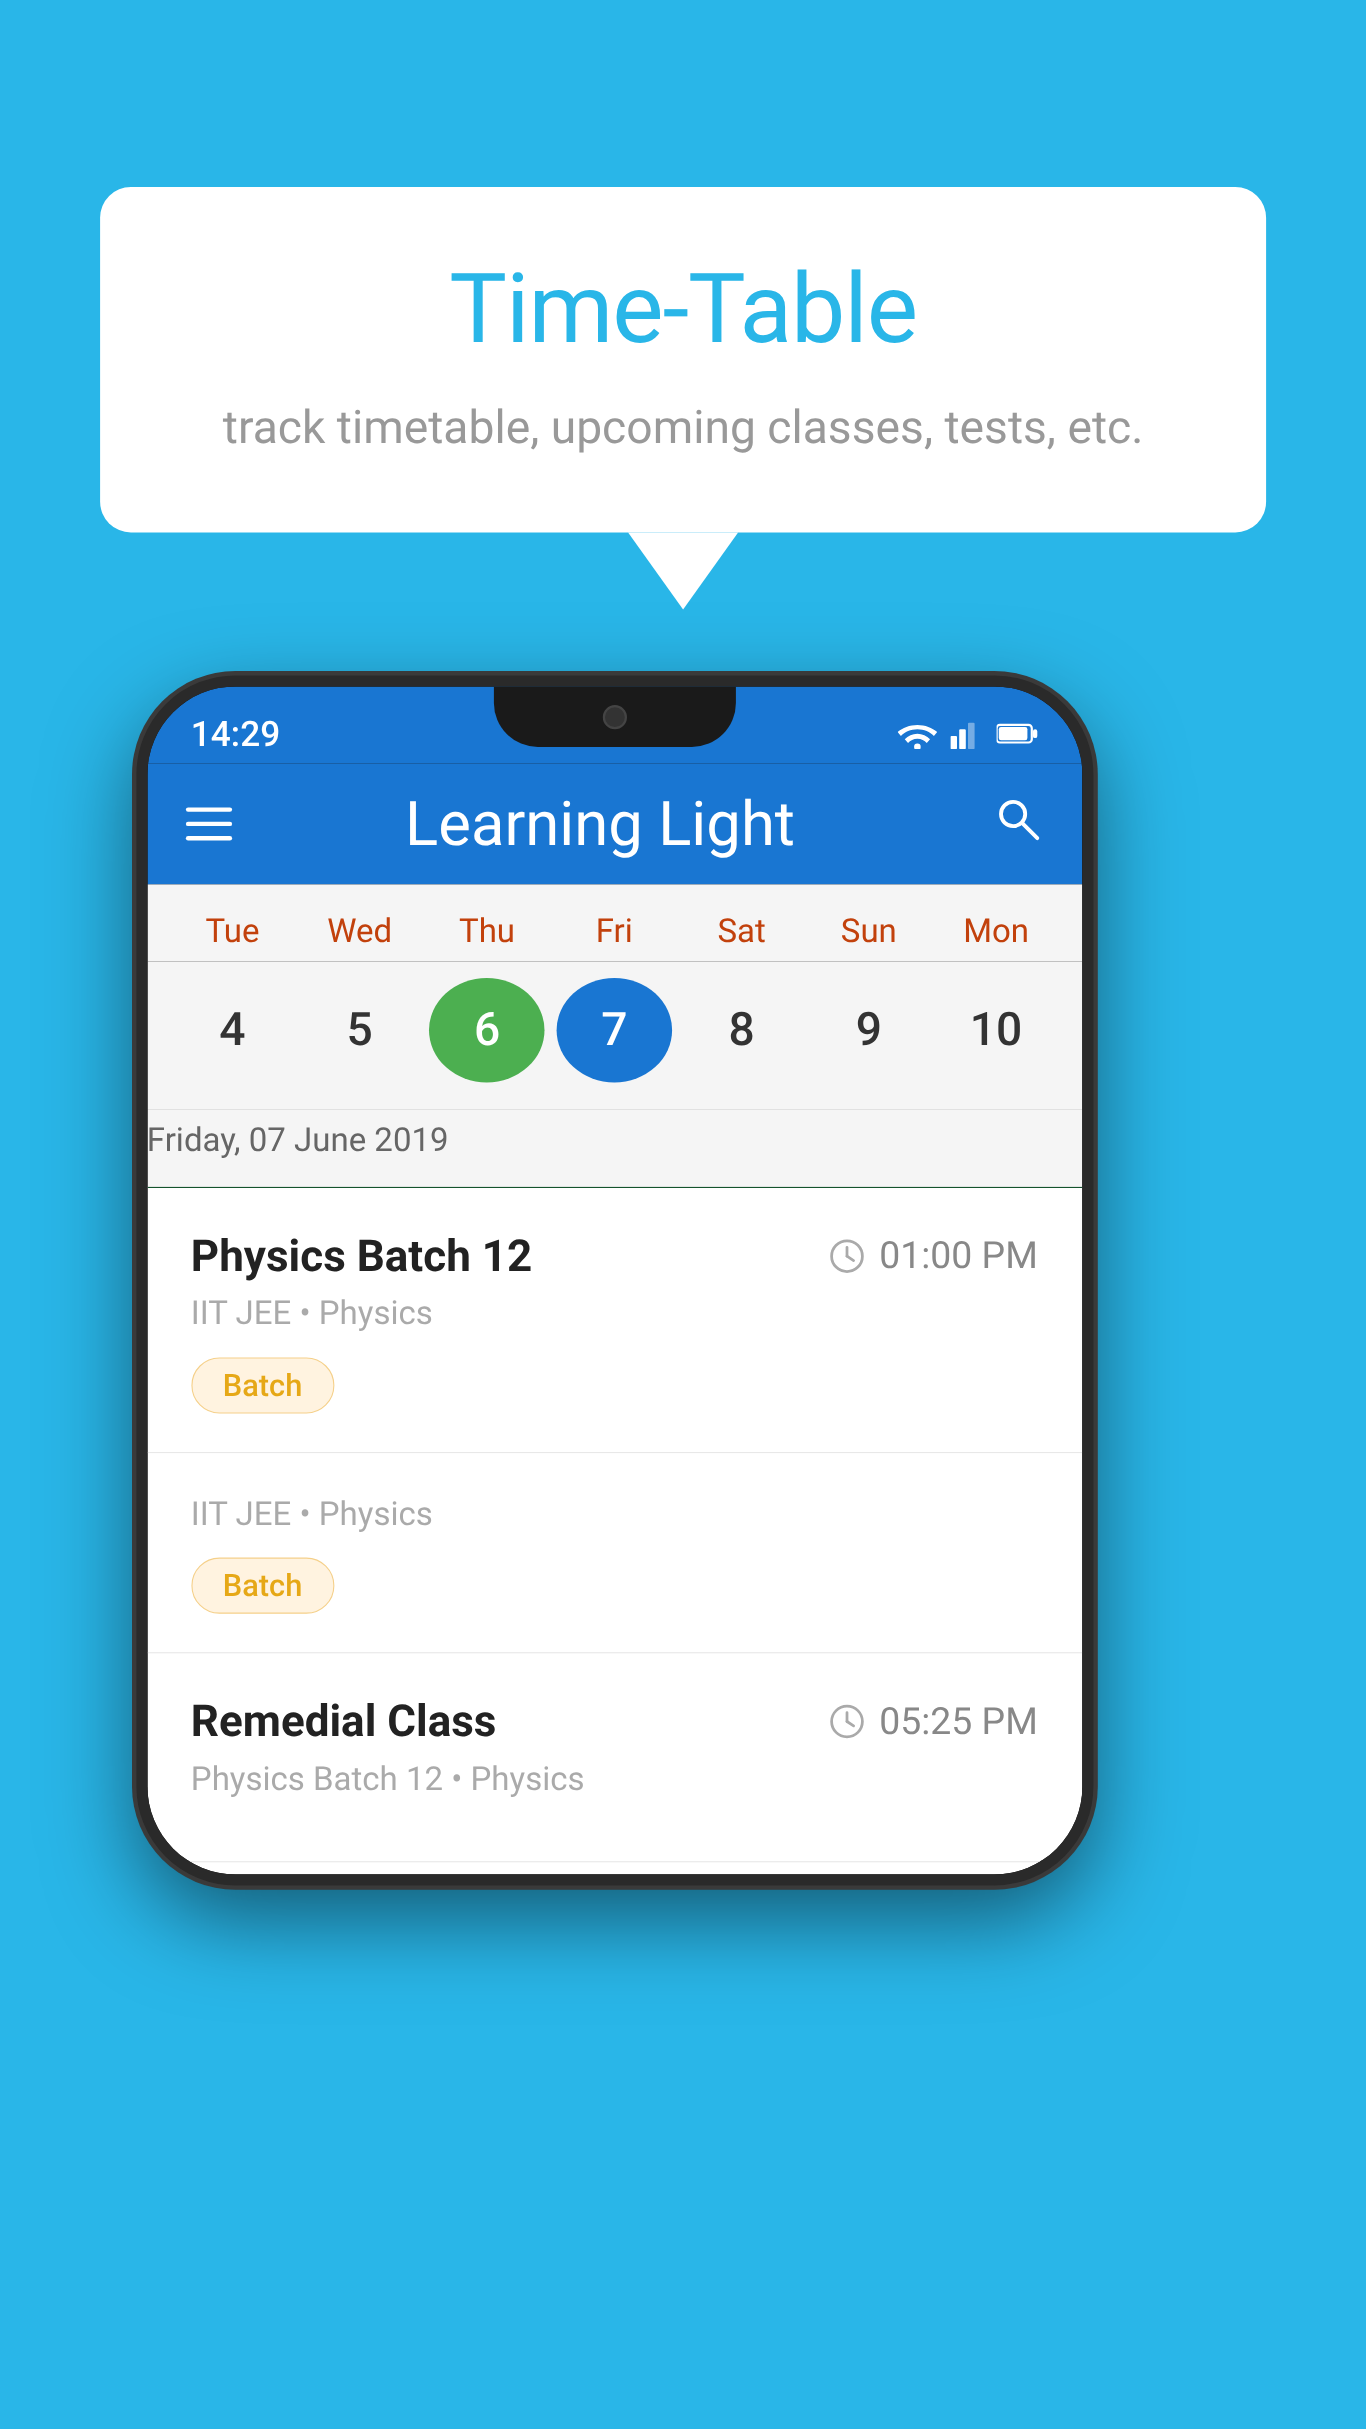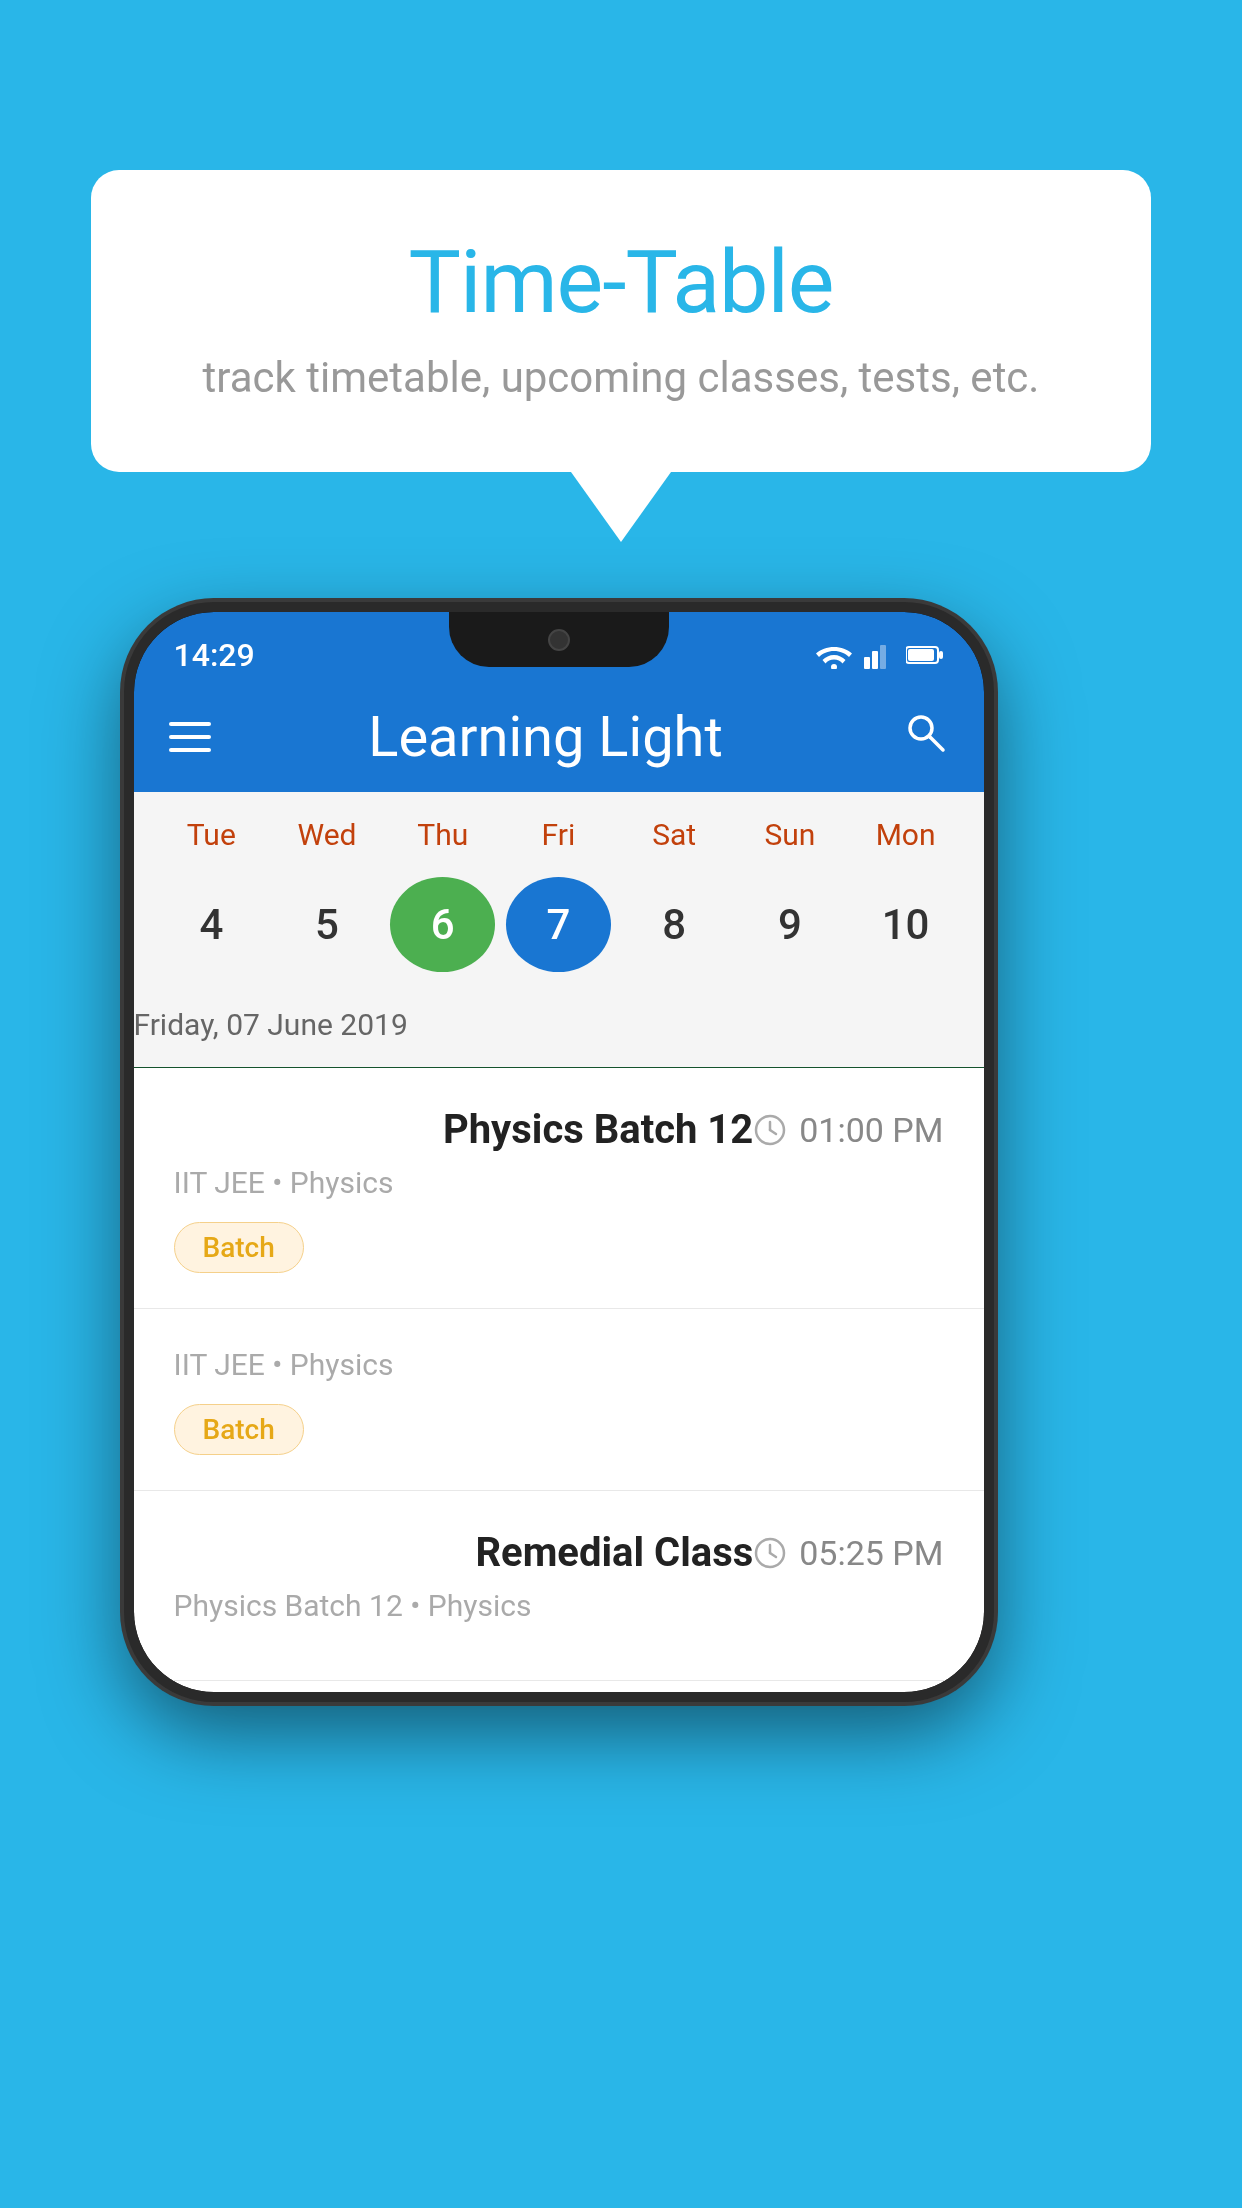--- a/index.html
+++ b/index.html
@@ -32,21 +32,21 @@
       text-align: center;
       width: 100%;
       position: relative;
     }
 
     .speech-bubble-title {
       font-size: 88px;
       color: #29B6E8;
       font-weight: 400;
       letter-spacing: -1px;
-      margin-bottom: 20px;
+      margin-bottom: 32px;
     }
 
     .speech-bubble-subtitle {
       font-size: 42px;
       color: #999;
       font-weight: 400;
     }
 
     .speech-bubble-tail {
       width: 0;
@@ -231,21 +231,21 @@
       overflow: hidden;
     }
 
     .schedule-item {
       border-bottom: 1px solid #e8e8e8;
       padding: 38px 40px 35px;
     }
 
     .schedule-item-header {
       display: flex;
-      justify-content: flex-end;
+      justify-content: space-between;
       align-items: center;
       margin-bottom: 12px;
     }
 
     .schedule-item-title {
       font-size: 40px;
       font-weight: 700;
       color: #222;
     }
 

